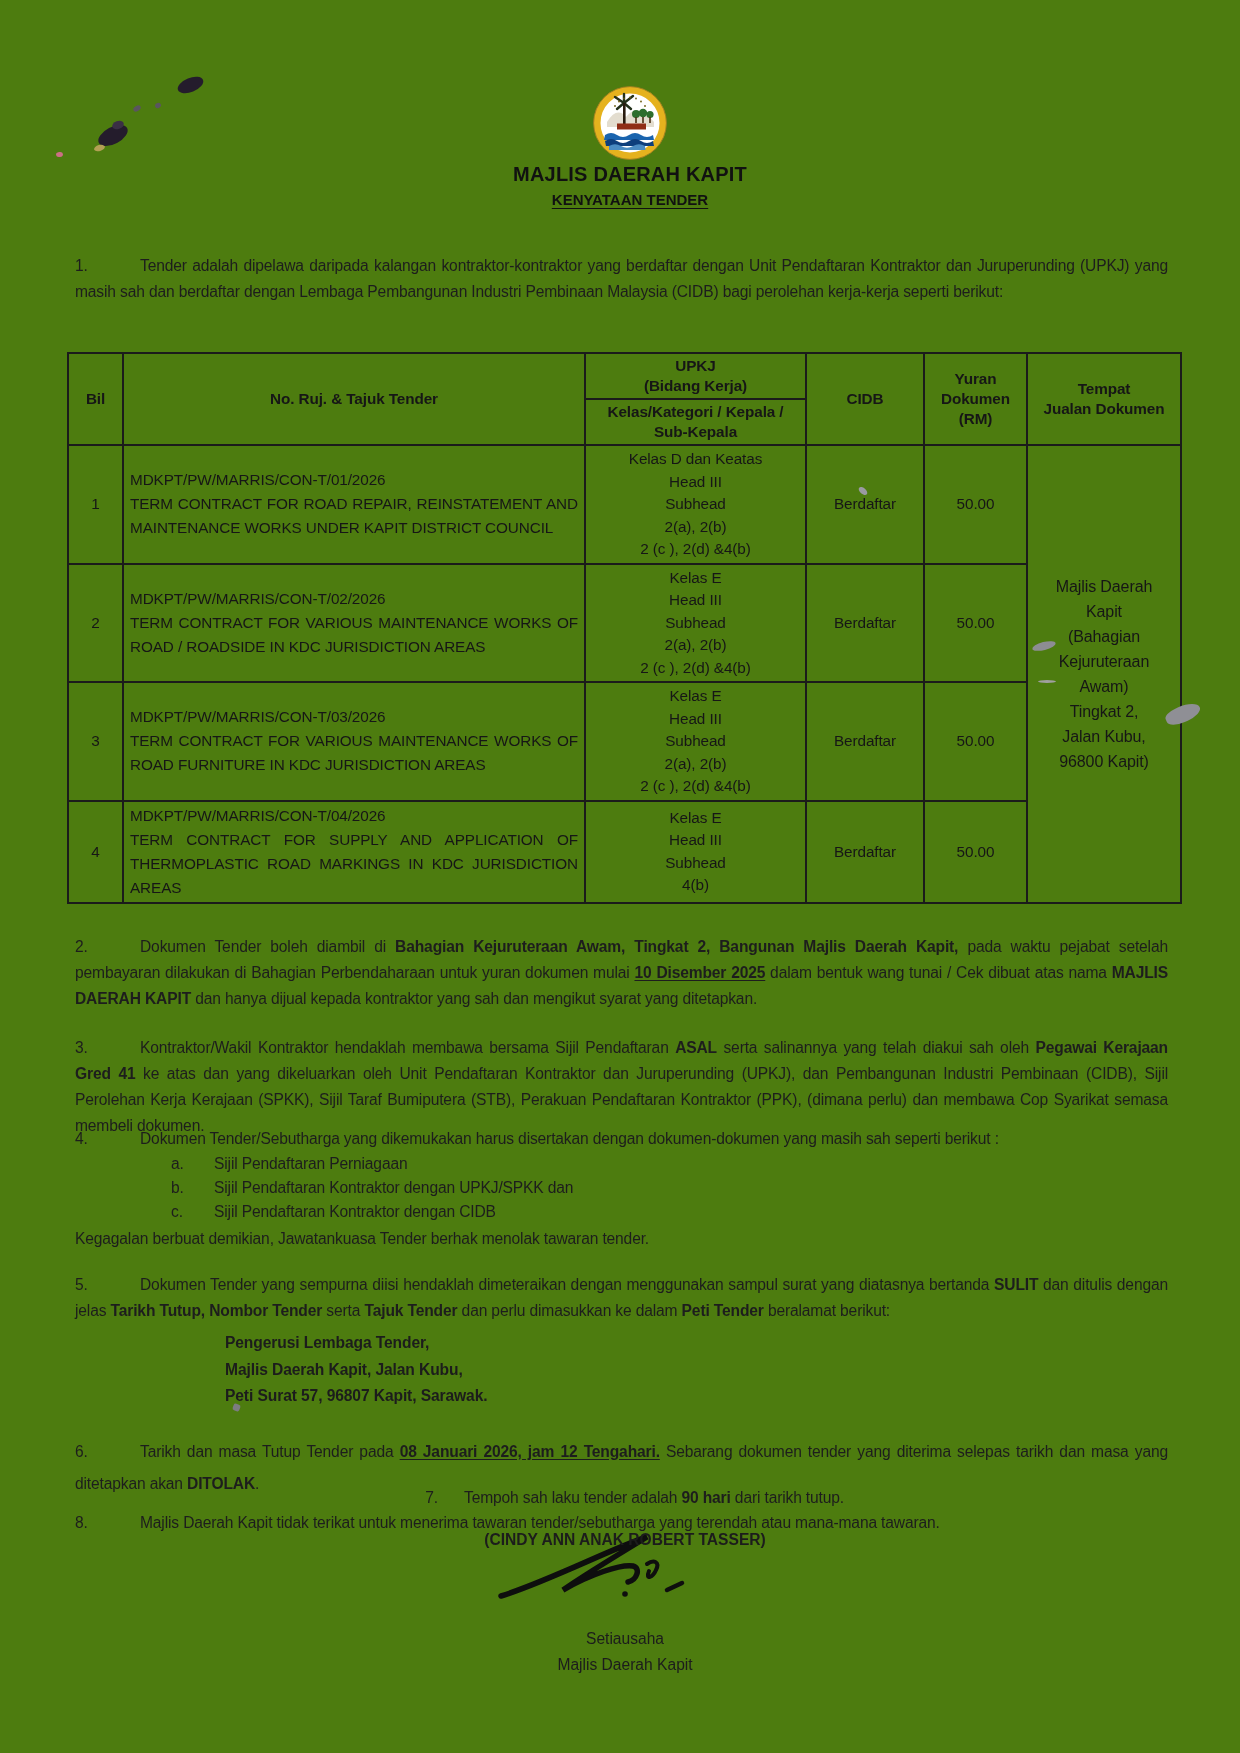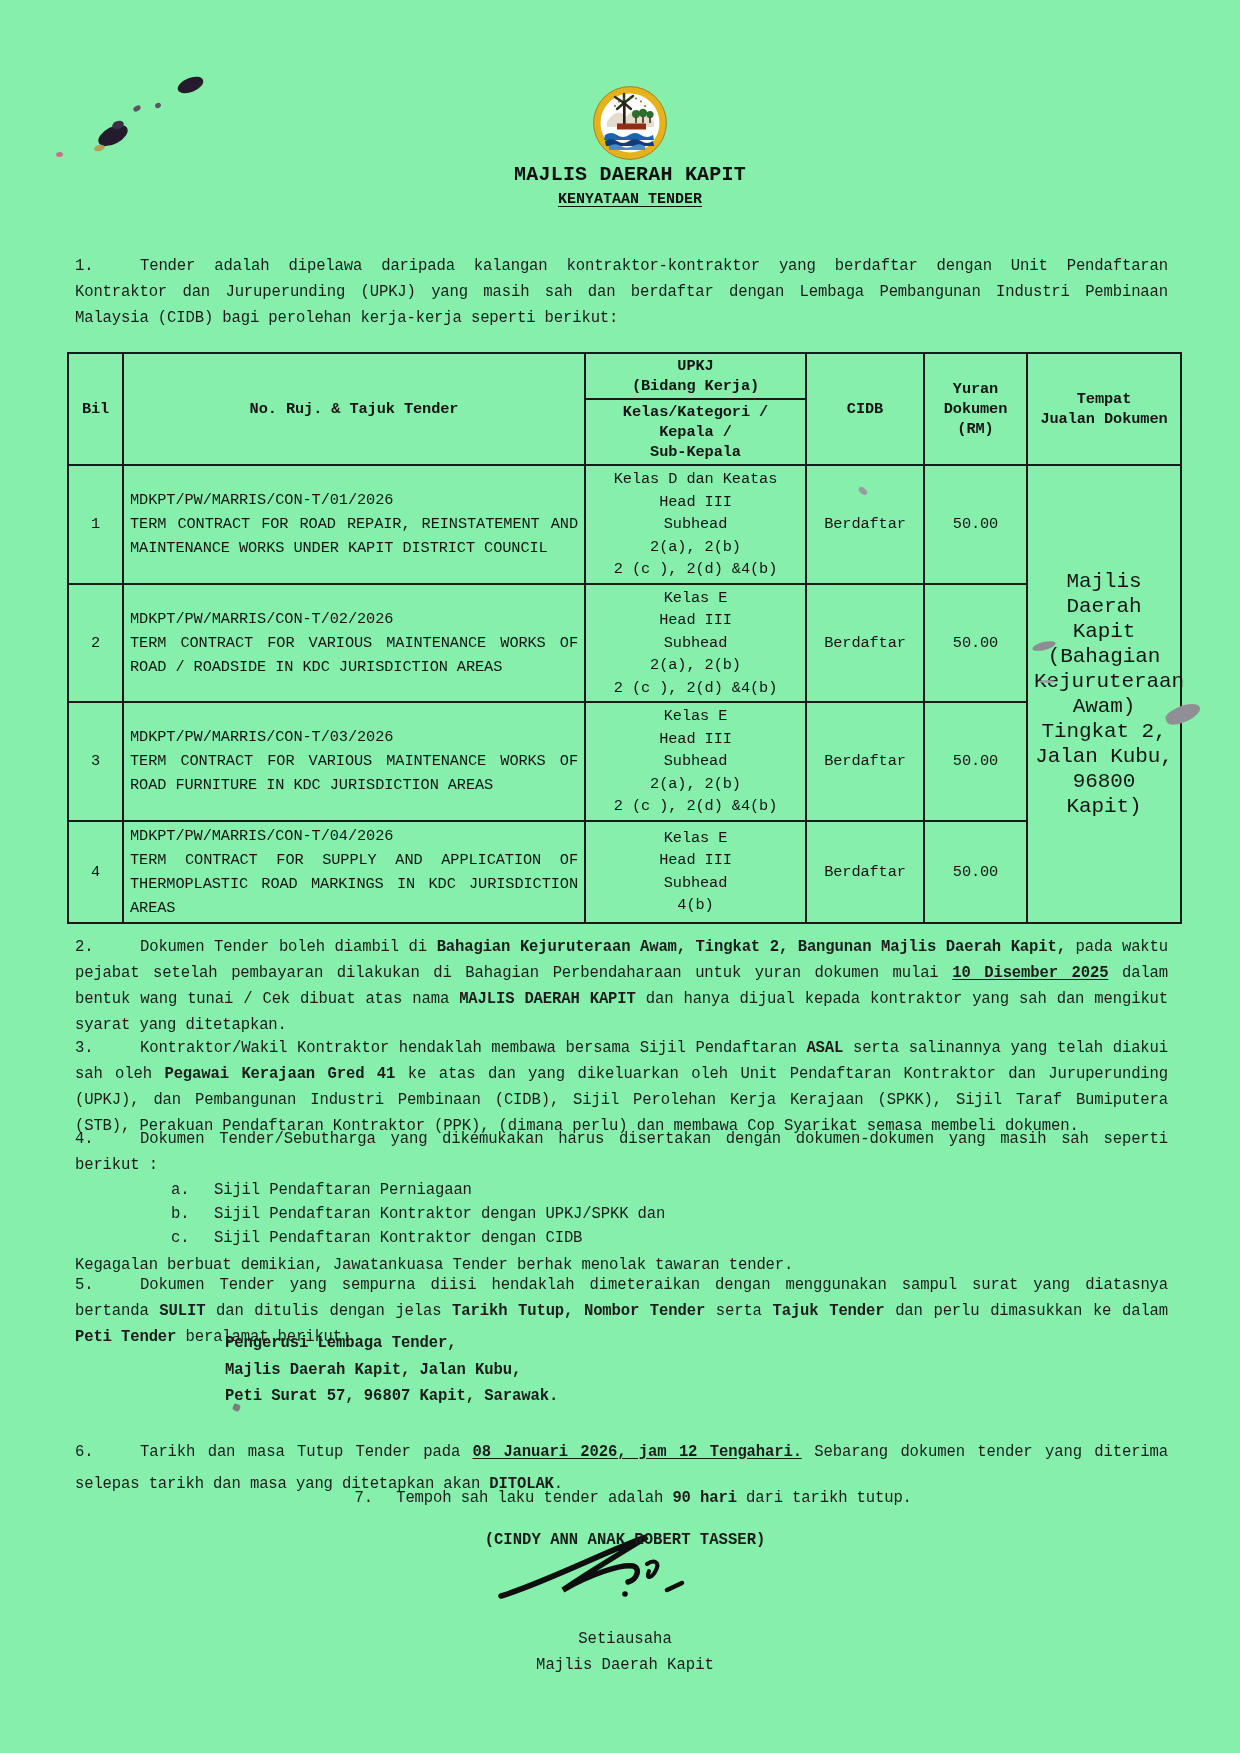--- a/index.html
+++ b/index.html
@@ -1,18 +1,18 @@
 <!DOCTYPE html>
 <html><head>
 <meta charset="utf-8">
 <style>
   html,body { margin:0; padding:0; background:#e9e9e9; }
   .page {
-    position:relative; width:1240px; height:1753px; background:#86efac;
-    font-family:Liberation Mono, monospace; color:#1c1c1c; overflow:hidden;
+    position:relative; width:1240px; height:1753px; background:#4d7c0f;
+    font-family:Liberation Sans, sans-serif; color:#1c1c1c; overflow:hidden;
     margin:0 auto;
   }
   .abs { position:absolute; }
   .center-block { position:absolute; left:75px; width:1110px; text-align:center; }
   .doc-title { top:163px; font-size:20px; font-weight:700; letter-spacing:0.2px; color:#111; }
   .doc-subtitle { top:191px; font-size:15px; font-weight:700; text-decoration:underline; text-underline-offset:3px; color:#111; }
   .para {
     position:absolute; left:75px; width:1093px; font-size:15.6px; line-height:26px;
     text-align:justify; letter-spacing:-0.15px; color:#1d1d1d;
   }
@@ -30,21 +30,21 @@
     color:#161616;
   }
   .tender-table td, .tender-table th { border:2px solid #1b1b1b; padding:2px 6px; vertical-align:middle; }
   .tender-table th { font-weight:700; text-align:center; line-height:20px; }
   .pre { white-space:pre-line; }
   .cell-c { text-align:center; }
   .upkj-cell { text-align:center; line-height:22.5px; }
   .ref-cell { text-align:left; padding:6px 10px 6px 15px; line-height:24px; }
   .ref-no { text-align:left; }
   .ref-title { text-align:justify; }
-  .tempat-cell { text-align:center; line-height:25px; font-size:21px; }
+  .tempat-cell { text-align:center; line-height:25px; font-size:16px; }
   
   .sig-line { position:absolute; left:75px; width:1100px; text-align:center; font-size:15.6px; }
   .sig-name { top:1531px; font-weight:700; }
   .sig-role { top:1630px; }
   .sig-org  { top:1656px; }
   
   .mark { position:absolute; border-radius:50%; }
 </style>
 </head>
 <body>
@@ -218,20 +218,21 @@
     <div>Pengerusi Lembaga Tender,</div>
     <div>Majlis Daerah Kapit, Jalan Kubu,</div>
     <div>Peti Surat 57, 96807 Kapit, Sarawak.</div>
   </div>
   <div class="mark" style="left:233px;top:1404px;width:7px;height:7px;background:#7c7c82;border-radius:30%;transform:rotate(20deg);"></div>
 
   <p class="para" style="top:1420px;line-height:32px;"><span class="pnum">6.</span><span>Tarikh dan masa Tutup Tender pada </span><span class="bu">08 Januari 2026, jam 12 Tengahari.</span><span> Sebarang dokumen tender yang diterima selepas tarikh dan masa yang ditetapkan akan </span><b>DITOLAK</b><span>.</span></p>
 
   <p class="para" style="top:1469px;text-align:center;"><span class="pnum">7.</span><span>Tempoh sah laku tender adalah </span><b>90 hari</b><span> dari tarikh tutup.</span></p>
 
+  <p class="para" style="top:1494px;text-align:left;"><span class="pnum">8.</span><span>Majlis Daerah Kapit tidak terikat untuk menerima tawaran tender/sebutharga yang terendah atau mana-mana tawaran.</span></p>
 
   <svg class="abs" style="left:495px;top:1528px;" width="230" height="80" viewBox="0 0 230 80">
     <path d="M6 68 C 52 54, 122 18, 152 9 C 124 26, 82 52, 68 62 C 96 46, 126 36, 138 38 C 146 40, 142 52, 133 54" stroke="#0e0e0e" stroke-width="5.5" fill="none" stroke-linecap="round"></path>
     <path d="M152 36 c 7 -5 13 -2 9 6 c -3 7 -11 11 -7 1" stroke="#0e0e0e" stroke-width="4" fill="none" stroke-linecap="round"></path>
     <circle cx="130" cy="66" r="2.8" fill="#0e0e0e"></circle>
     <path d="M172 62 l 15 -7" stroke="#0e0e0e" stroke-width="4.5" stroke-linecap="round" fill="none"></path>
   </svg>
 
   <div class="sig-line sig-name">(CINDY ANN ANAK ROBERT TASSER)</div>
   <div class="sig-line sig-role">Setiausaha</div>

